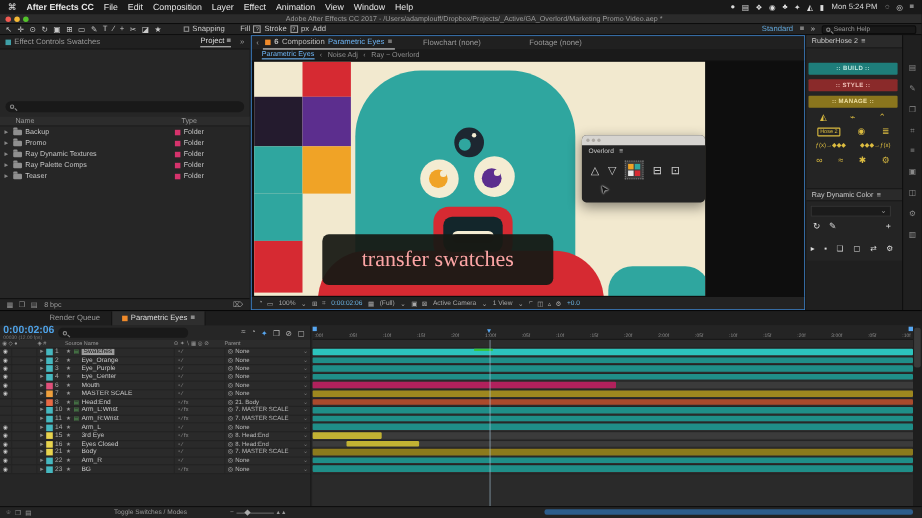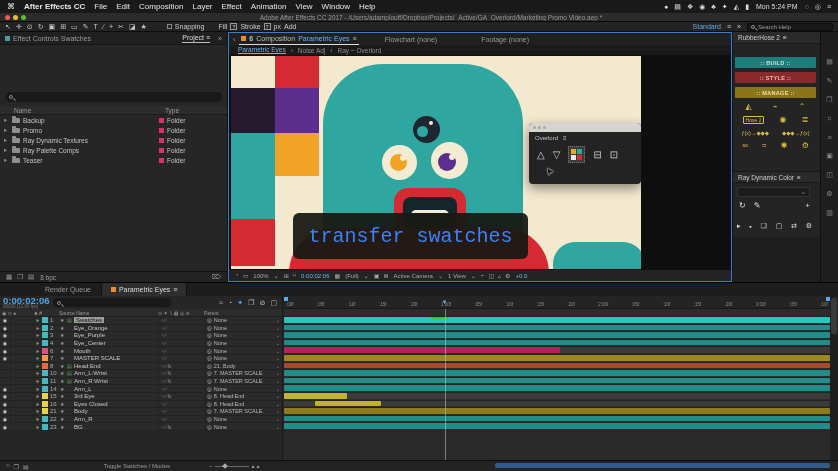--- a/index.html
+++ b/index.html
@@ -54,21 +54,21 @@
 .cell{position:absolute}
 #char-body{position:absolute;left:92px;top:8px;width:200px;height:207px;background:#2fa69f;border-radius:60px 60px 0 0}
 .eye{position:absolute;border-radius:50%}
 .ball{position:absolute;border-radius:50%}
 .notch{position:absolute;border-radius:50%}
 #mouth{position:absolute;left:163px;top:132px;width:72px;height:48px;background:#d62a32;border-radius:14px}
 #mouth-in{position:absolute;left:9px;top:9px;width:54px;height:32px;background:#13262b;border-radius:8px}
 #pill{position:absolute;left:8px;top:13px;width:38px;height:11px;background:#1d1d1d;border-radius:5px;border-top:3px solid #f4ecd2}
 #dome{position:absolute;left:58px;top:172px;width:260px;height:45px;background:#d62a32;border-radius:130px 130px 0 0}
 #arm-r{position:absolute;left:322px;top:186px;width:92px;height:30px;background:#2fa69f;border-radius:22px 22px 0 0}
-#caption{position:absolute;left:62px;top:157px;width:235px;height:46px;background:rgba(23,25,20,.94);border-radius:6px;display:flex;align-items:center;justify-content:center;font-family:Liberation Mono, monospace;font-size:20px;color:#3b82f6}
+#caption{position:absolute;left:62px;top:157px;width:210px;height:46px;background:rgba(23,25,20,.94);border-radius:6px;display:flex;align-items:center;justify-content:center;font-family:Liberation Serif, serif;font-size:20px;color:#fca5a5}
 #overlord{position:absolute;left:298px;top:67px;width:112px;height:61px;border-radius:4px;box-shadow:0 4px 12px rgba(0,0,0,.45);background:#232323}
 .ov-title{height:9px;background:#d6d4d0;border-radius:4px 4px 0 0;display:flex;align-items:center;gap:2px;padding:0 4px}
 .ov-dot{width:3px;height:3px;border-radius:50%;background:#aca8a2}
 .ov-name{padding:3px 6px 0;font-size:6px;color:#c8c8c8;display:flex;gap:5px;align-items:center}
 .ov-icons{display:flex;gap:8px;padding:5px 8px;align-items:center;font-size:10px;color:#cfcfcf}
 .ov-grid{display:grid;grid-template-columns:5px 5px;grid-auto-rows:5px;gap:1px;padding:2px;background:#3c3c3c;border:1px dotted #777}
 #cursor{position:absolute;left:314px;top:110px;font-size:10px;color:#141414;text-shadow:0 0 1px #fff,0 0 2px #fff;transform:rotate(-125deg)}
 #cbottom{position:absolute;bottom:0;left:0;right:0;height:12px;background:#232323;border-top:1px solid #0e0e0e;display:flex;align-items:center;gap:5px;padding:0 6px;font-size:6px;color:#a8a8a8;white-space:nowrap;overflow:hidden}
 .blue{color:#6cb4e4}
 

